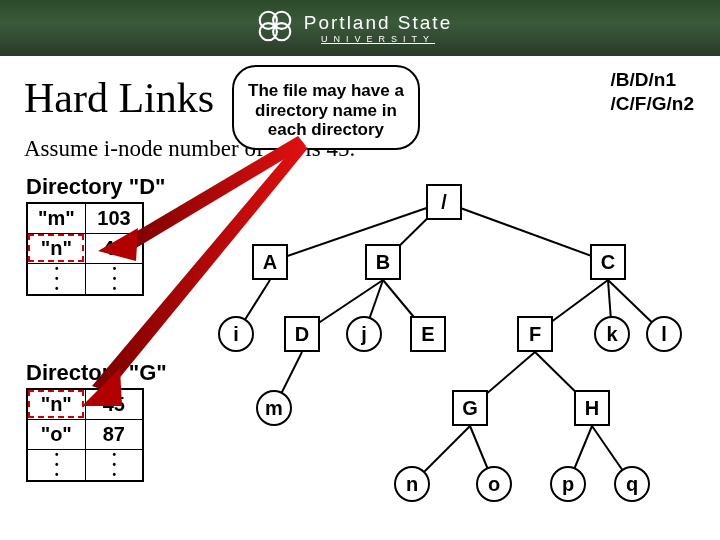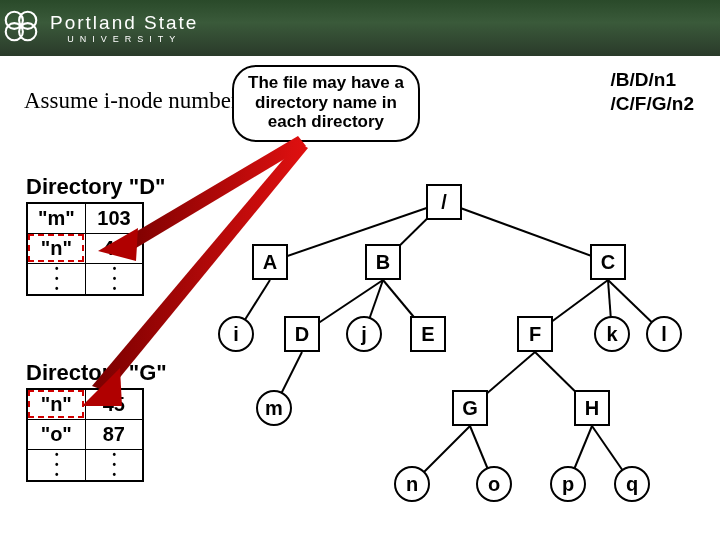--- a/index.html
+++ b/index.html
@@ -1,30 +1,30 @@
 <!DOCTYPE html>
 <html><head>
 <meta charset="utf-8">
 <style>
   * { margin: 0; padding: 0; box-sizing: border-box; }
   body { width: 720px; height: 540px; font-family: Georgia, 'Times New Roman', serif; background: #fff; position: relative; overflow: hidden; }
 
   
-  .header { width: 100%; height: 56px; background: linear-gradient(180deg,#2a4a2a 0%, #3a5a3a 40%, #2a3a2a 100%); display:flex; align-items:center; justify-content:flex-start; padding-right:14px; }
+  .header { width: 100%; height: 56px; background: linear-gradient(180deg,#2a4a2a 0%, #3a5a3a 40%, #2a3a2a 100%); display:flex; align-items:center; justify-content:center; padding-right:14px; }
   .brand { display:flex; align-items:center; gap:8px; color:#fff; font-family: Arial, sans-serif; }
   .brand-logo svg { width:42px; height:42px; }
   .brand-text { display:flex; flex-direction:column; line-height:1; }
   .brand-text .line1 { font-size:19px; letter-spacing:2px; font-weight:400; }
-  .brand-text .line2 { font-size:9px; letter-spacing:6px; margin-top:3px; text-align:center; }
+  .brand-text .line2 { font-size:9px; letter-spacing:6px; margin-top:3px; text-align:center;text-decoration:underline; }
 
   .slide { position:relative; padding:18px 24px; height:calc(100% - 56px); }
 
   .title { font-size:42px; font-family: 'Times New Roman', serif; font-weight:400; }
 
-  .callout { position:absolute; top:9px; left:232px; background:#fff; border:2px solid #000; border-radius:24px; padding:6px 14px 8px; font-family:'Comic Sans MS', cursive, sans-serif; font-weight:700; font-size:17px; text-align:center; line-height:1.15; }
+  .callout { position:absolute; top:9px; left:232px; background:#fff; border:2px solid #000; border-radius:24px; padding:14px 14px 8px; font-family:'Comic Sans MS', cursive, sans-serif; font-weight:700; font-size:17px; text-align:center; line-height:1.15; }
 
   .paths { position:absolute; top:12px; right:26px; font-family:'Comic Sans MS', cursive, sans-serif; font-size:19px; font-weight:700; }
   .paths div { line-height:1.25; }
 
   .assume { font-size:23px; margin-top:14px; font-family:'Times New Roman', serif; }
 
   
   .dir-label { font-family:'Comic Sans MS', cursive, sans-serif; font-weight:700; font-size:22px; }
   .dir-table { border:2px solid #000; border-collapse:collapse; margin-top:2px; }
   .dir-table td { border:1px solid #000; padding:0 10px; font-family:'Comic Sans MS', cursive, sans-serif; font-size:20px; font-weight:700; text-align:center; height:30px; min-width:58px; }
@@ -61,20 +61,21 @@
         </svg>
     </span>
     <span class="brand-text">
       <span class="line1">Portland State</span>
       <span class="line2">UNIVERSITY</span>
     </span>
   </div>
 </div>
 
 <div class="slide">
+  <div class="title">Hard Links</div>
 
   <div class="callout">
     <div>The file may have a</div>
     <div>directory name in</div>
     <div>each directory</div>
   </div>
 
   <div class="paths">
     <div>/B/D/n1</div>
     <div>/C/F/G/n2</div>

